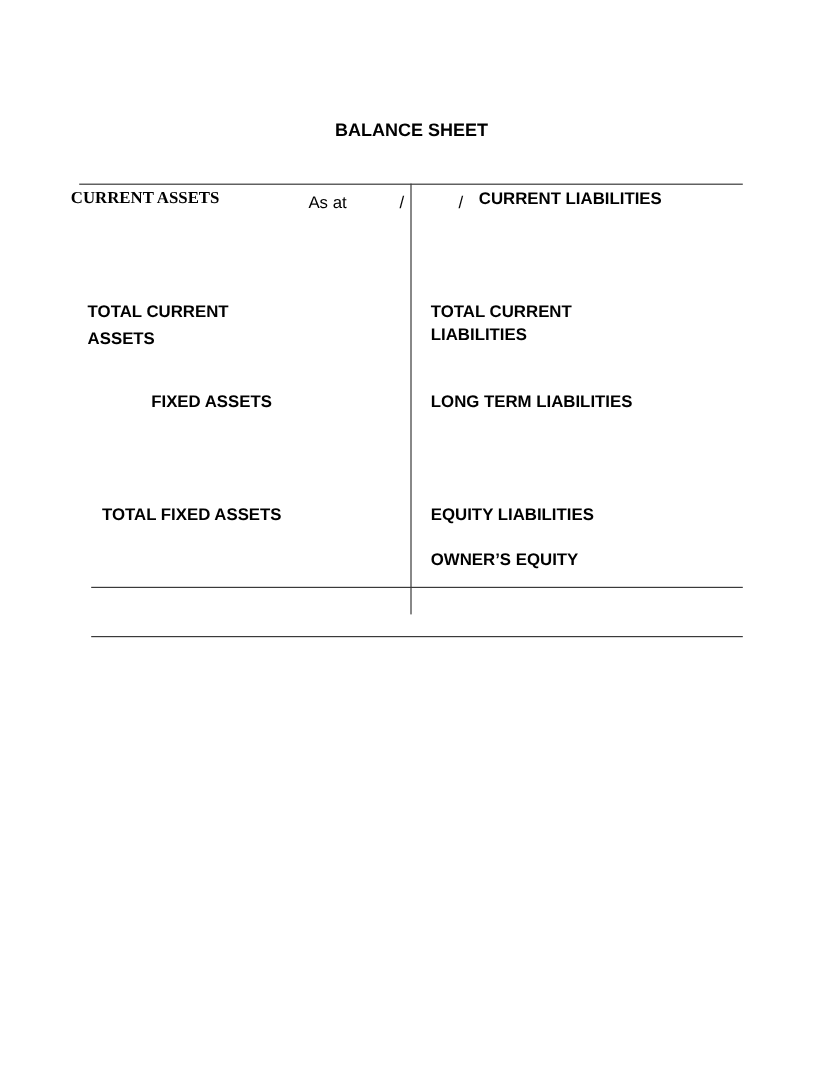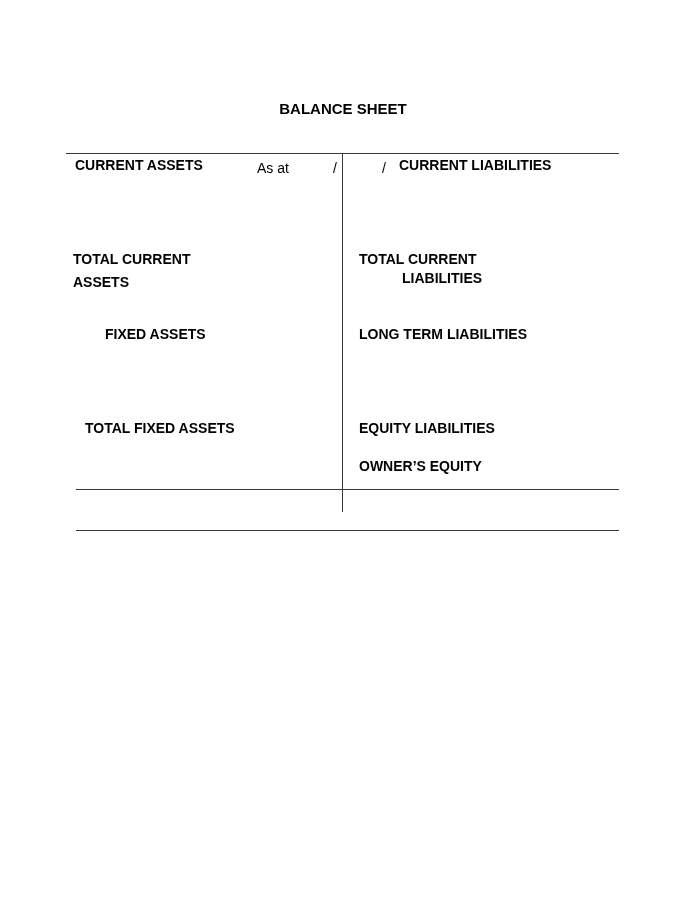--- a/index.html
+++ b/index.html
@@ -18,24 +18,24 @@
 <div class="abs title">BALANCE SHEET</div>
 <div class="abs asat" style="left:257px;">As at</div>
 <div class="abs asat" style="left:333px;">/</div>
 <div class="abs asat" style="left:382px;">/</div>
 
 <div class="hline" style="left:66px; top:153px; width:553px;"></div>
 <div class="vline" style="left:342px; top:153px; height:359px;"></div>
 <div class="hline" style="left:76px; top:489px; width:543px;"></div>
 <div class="hline" style="left:76px; top:530px; width:543px;"></div>
 
-<div class="lbl" style="left:75px; top:156px;">CURRENT ASSETS</div>
+<div class="lbl" style="left:59px; top:156px;font-family:Liberation Serif, serif;">CURRENT ASSETS</div>
 <div class="lbl" style="left:73px; top:250px;">TOTAL CURRENT</div>
 <div class="lbl" style="left:73px; top:273px;">ASSETS</div>
-<div class="lbl" style="left:57px; top:325px;padding-left:48px;">FIXED ASSETS</div>
+<div class="lbl" style="left:78px; top:325px;padding-left:48px;">FIXED ASSETS</div>
 <div class="lbl" style="left:85px; top:419px;">TOTAL FIXED ASSETS</div>
 
 <div class="lbl" style="left:359px; top:156px;margin-left:40px;">CURRENT LIABILITIES</div>
 <div class="lbl" style="left:359px; top:250px;">TOTAL CURRENT</div>
-<div class="lbl" style="left:359px; top:269px;margin-left:43px;">LIABILITIES</div>
+<div class="lbl" style="left:359px; top:269px;">LIABILITIES</div>
 <div class="lbl" style="left:359px; top:325px;">LONG TERM LIABILITIES</div>
 <div class="lbl" style="left:359px; top:419px;">EQUITY LIABILITIES</div>
 <div class="lbl" style="left:359px; top:457px;">OWNER’S EQUITY</div>
 
 </body></html>

